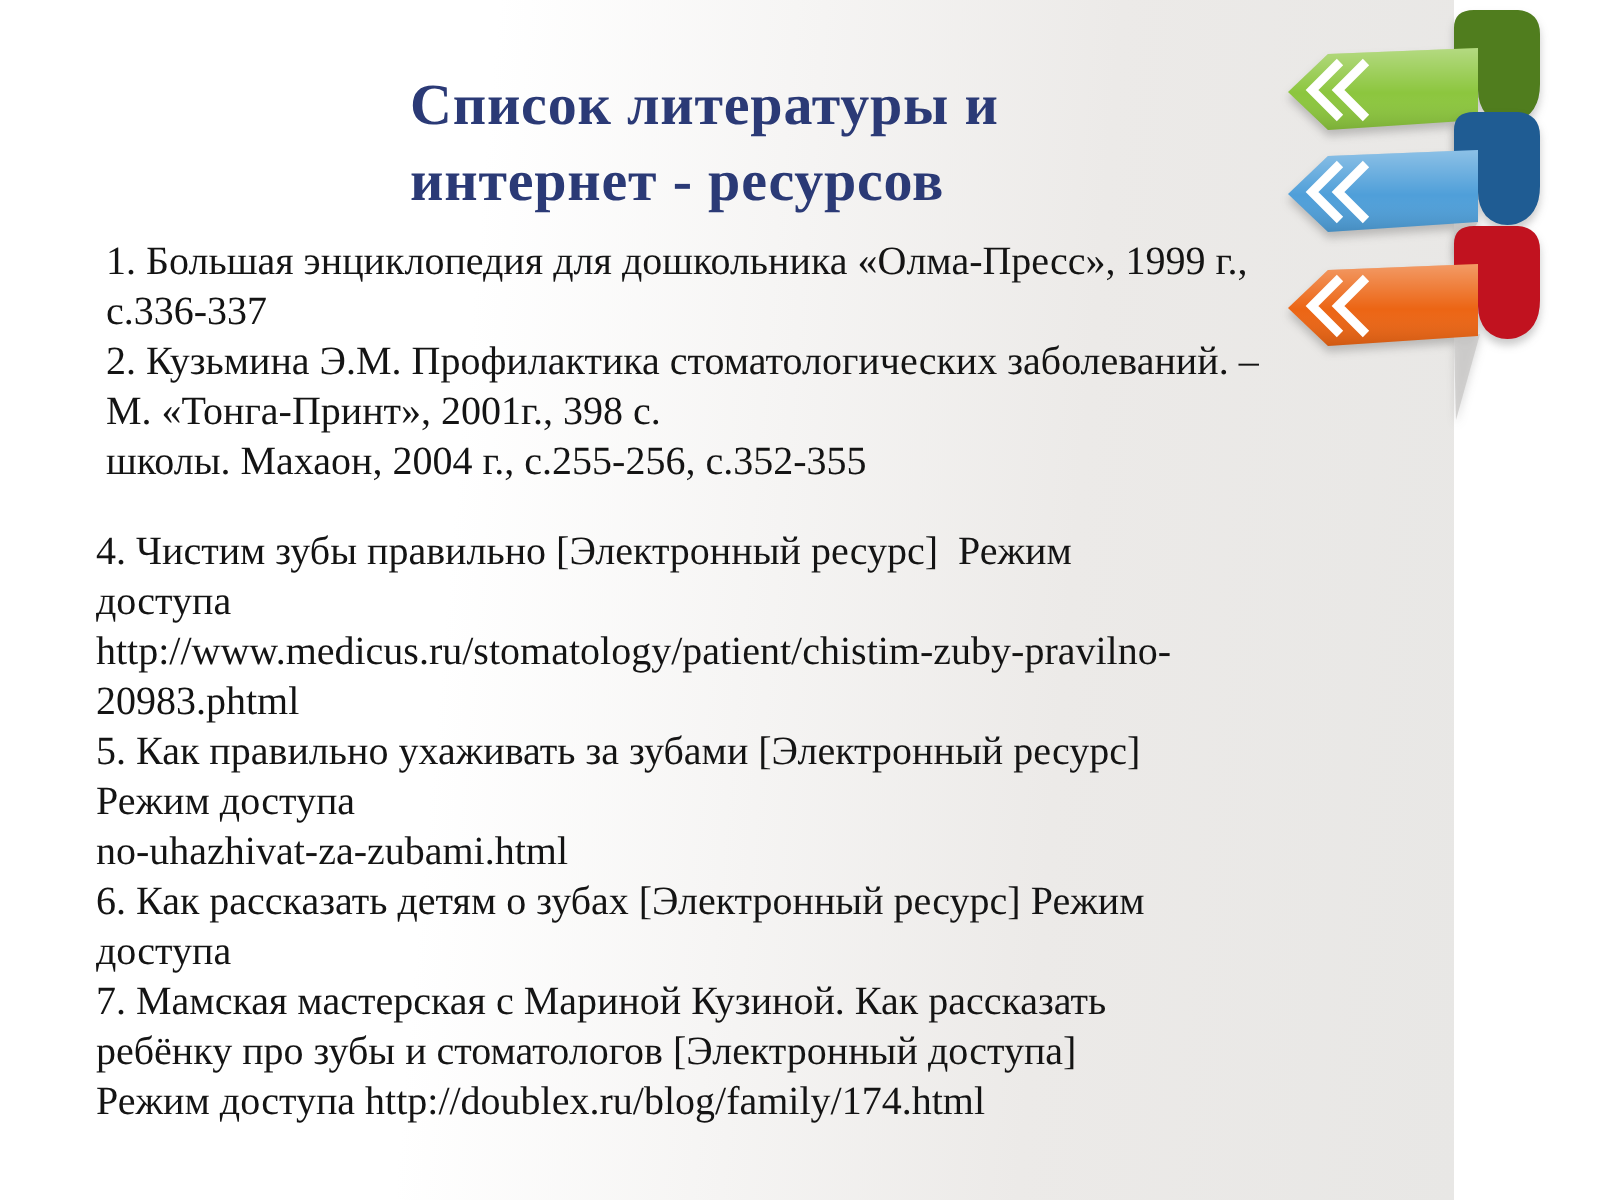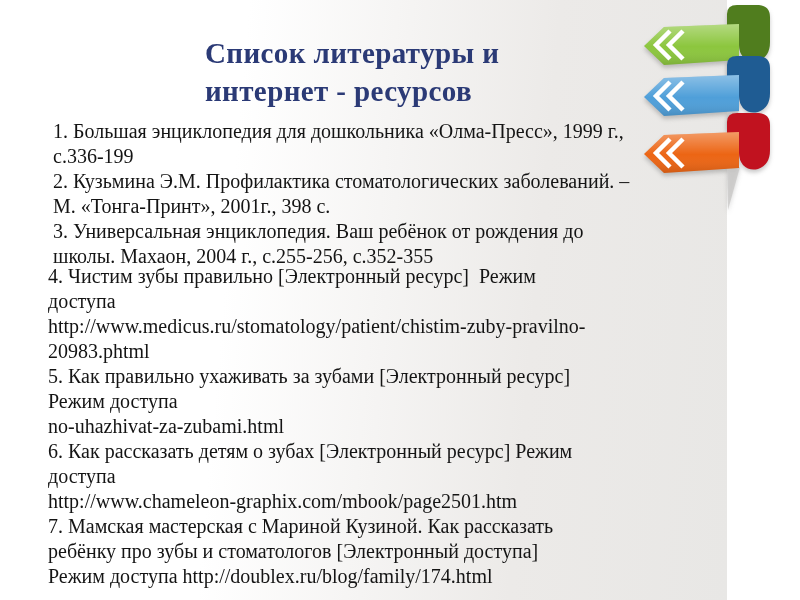--- a/index.html
+++ b/index.html
@@ -37,38 +37,36 @@
 <div class="slide">
   <div class="content-area"></div>
 
   <div class="title">
     <div>Список литературы и</div>
     <div>интернет - ресурсов</div>
   </div>
 
   <div class="refs refs-a">
     <div class="line">1. Большая энциклопедия для дошкольника «Олма-Пресс», 1999 г.,</div>
-    <div class="line">с.336-199</div>
+    <div class="line">с.336-337</div>
     <div class="line">2. Кузьмина Э.М. Профилактика стоматологических заболеваний. –</div>
     <div class="line">М. «Тонга-Принт», 2001г., 398 с.</div>
-    <div class="line">3. Универсальная энциклопедия. Ваш ребёнок от рождения до</div>
     <div class="line">школы. Махаон, 2004 г., с.255-256, с.352-355</div>
   </div>
 
   <div class="refs refs-b">
     <div class="line">4. Чистим зубы правильно [Электронный ресурс]  Режим</div>
     <div class="line">доступа</div>
     <div class="line">http://www.medicus.ru/stomatology/patient/chistim-zuby-pravilno-</div>
     <div class="line">20983.phtml</div>
     <div class="line">5. Как правильно ухаживать за зубами [Электронный ресурс]</div>
     <div class="line">Режим доступа</div>
     <div class="line">no-uhazhivat-za-zubami.html</div>
     <div class="line">6. Как рассказать детям о зубах [Электронный ресурс] Режим</div>
     <div class="line">доступа</div>
-    <div class="line">http://www.chameleon-graphix.com/mbook/page2501.htm</div>
     <div class="line">7. Мамская мастерская с Мариной Кузиной. Как рассказать</div>
     <div class="line">ребёнку про зубы и стоматологов [Электронный доступа]</div>
     <div class="line">Режим доступа http://doublex.ru/blog/family/174.html</div>
   </div>
 
   <svg class="ribbons" viewBox="0 0 140 230" width="140" height="230" xmlns="http://www.w3.org/2000/svg">
     <defs>
       <linearGradient id="sheen" x1="0" y1="0" x2="0" y2="1">
         <stop offset="0" stop-color="#ffffff" stop-opacity="0.35"></stop>
         <stop offset="0.55" stop-color="#ffffff" stop-opacity="0"></stop>

